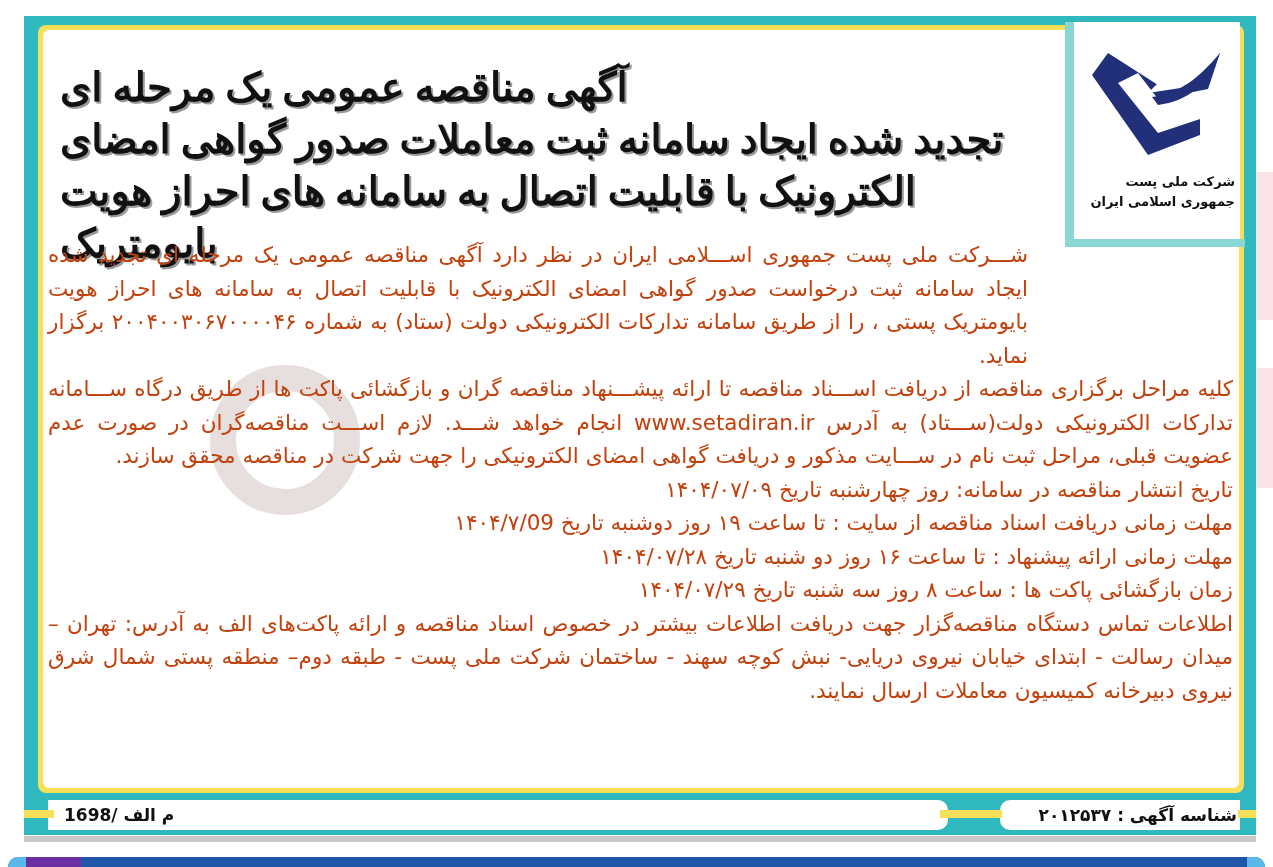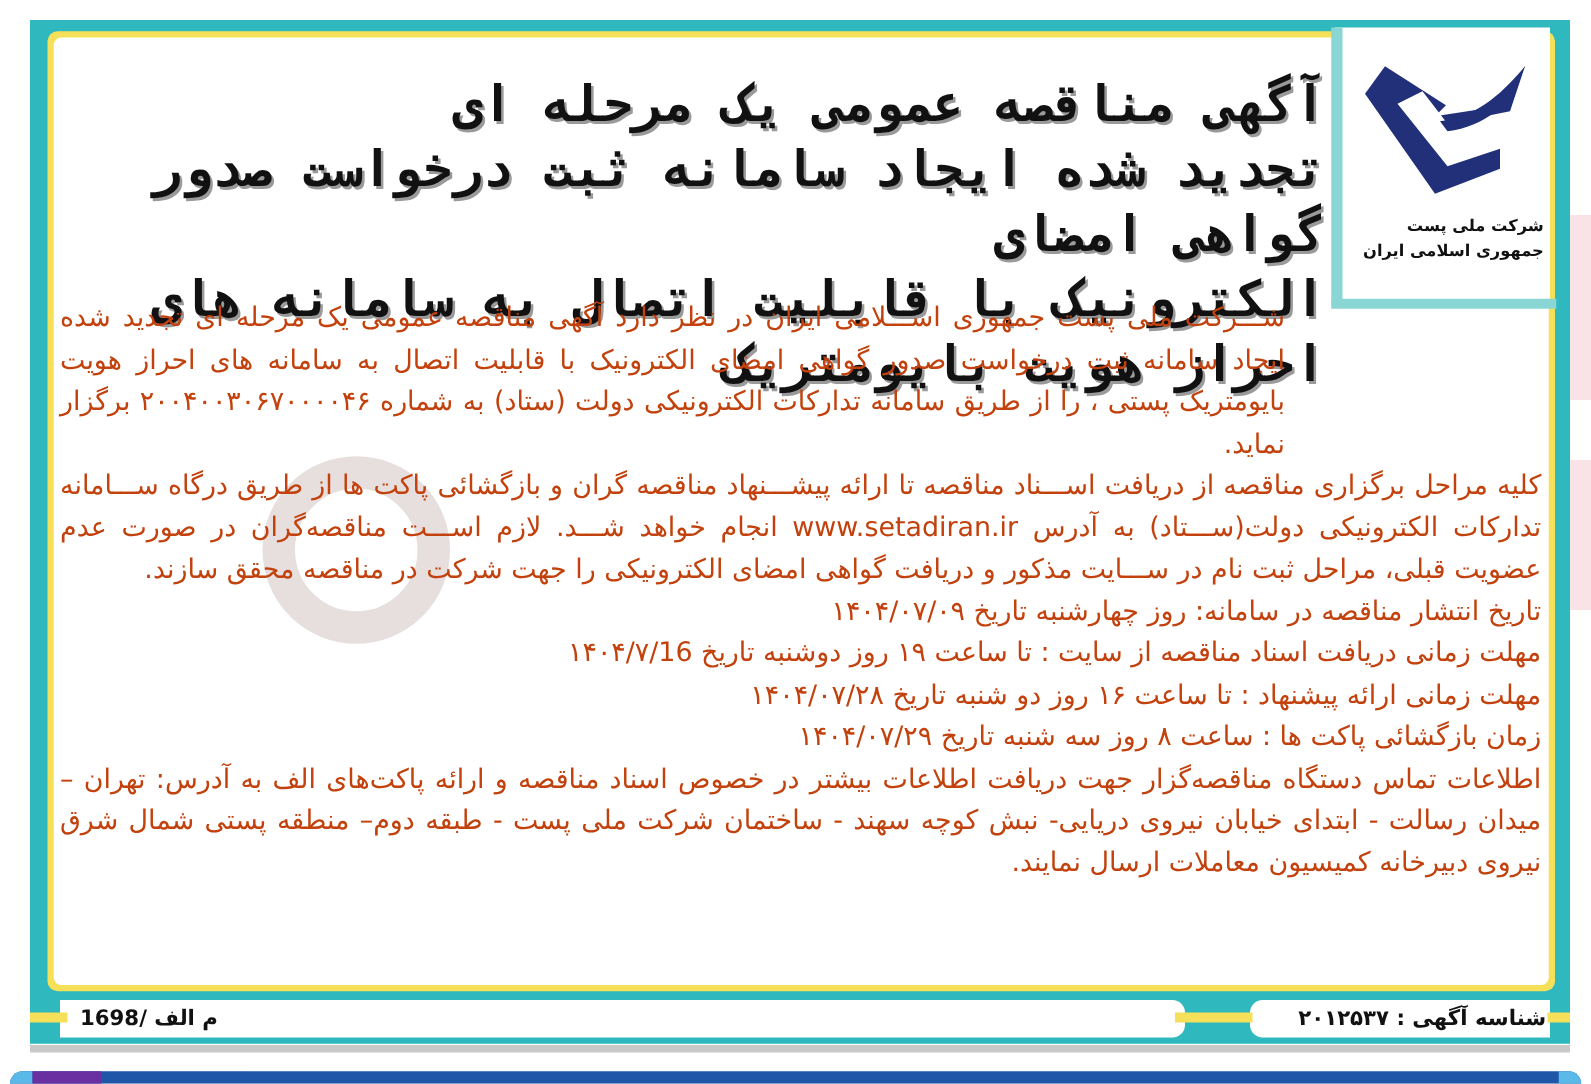--- a/index.html
+++ b/index.html
@@ -35,22 +35,22 @@
   .logo-svg { position: absolute; left: 1088px; top: 45px; width: 140px; height: 125px; }
   .logo-text {
     position: absolute; left: 1075px; top: 172px; width: 160px; text-align: right;
     direction: rtl; font-family: "DejaVu Sans", sans-serif; font-weight: bold;
     font-size: 13px; line-height: 20px; color: #111;
   }
 
   
   .title {
     position: absolute; left: 60px; top: 62px; width: 1000px;
-    direction: rtl; text-align: right;
-    font-family: Liberation Mono, monospace; font-weight: bold;
+    direction: rtl; text-align: left;
+    font-family: Liberation Serif, serif; font-weight: bold;
     font-size: 40px; line-height: 52px; color: #111;
     text-shadow: 2px 2px 0 #9a9a9a;
     letter-spacing: -0.5px;
   }
 
   
   .watermark {
     position: absolute; left: 210px; top: 345px; width: 700px; height: 190px;
     pointer-events: none;
   }
@@ -134,33 +134,33 @@
   <path d="M60 48 L112 40 L132 8 L78 30 Z" fill="#ffffff"></path>
   <path d="M132 8 C120 40 100 56 70 60 L64 52 C92 48 110 34 132 8 Z" fill="#22307a"></path>
 </svg>
 <div class="logo-text">
   <div>شرکت ملی پست</div>
   <div>جمهوری اسلامی ایران</div>
 </div>
 
 <div class="title">
   <div>آگهی مناقصه عمومی یک مرحله ای</div>
-  <div>تجدید شده ایجاد سامانه ثبت درخواست صدور گواهی امضای</div>
+  <div>تجدید شده ایجاد سامانه ثبت معاملات صدور گواهی امضای</div>
   <div>الکترونیک با قابلیت اتصال به سامانه های احراز هویت بایومتریک</div>
 </div>
 
 <div class="body-text">
   <p class="indent-first">شـــرکت ملی پست جمهوری اســـلامی ایران در نظر دارد آگهی مناقصه عمومی یک مرحله ای تجدید شده ایجاد سامانه ثبت درخواست صدور گواهی امضای الکترونیک با قابلیت اتصال به سامانه های احراز هویت بایومتریک پستی ، را از طریق سامانه تدارکات الکترونیکی دولت (ستاد) به شماره ۲۰۰۴۰۰۳۰۶۷۰۰۰۰۴۶ برگزار نماید.</p>
   <p>
     <span>کلیه مراحل برگزاری مناقصه از دریافت اســـناد مناقصه تا ارائه پیشـــنهاد مناقصه گران و بازگشائی پاکت ها از طریق درگاه ســـامانه تدارکات الکترونیکی دولت(ســـتاد) به آدرس</span>
     <span class="ltr">www.setadiran.ir</span>
     <span>انجام خواهد شـــد. لازم اســـت مناقصه‌گران در صورت عدم عضویت قبلی، مراحل ثبت نام در ســـایت مذکور و دریافت گواهی امضای الکترونیکی را جهت شرکت در مناقصه محقق سازند.</span>
   </p>
   <p>تاریخ انتشار مناقصه در سامانه: روز چهارشنبه تاریخ ۱۴۰۴/۰۷/۰۹</p>
-  <p>مهلت زمانی دریافت اسناد مناقصه از سایت : تا ساعت ۱۹ روز دوشنبه تاریخ ۱۴۰۴/۷/16</p>
+  <p>مهلت زمانی دریافت اسناد مناقصه از سایت : تا ساعت ۱۹ روز دوشنبه تاریخ ۱۴۰۴/۷/09</p>
   <p>مهلت زمانی ارائه پیشنهاد : تا ساعت ۱۶ روز دو شنبه تاریخ ۱۴۰۴/۰۷/۲۸</p>
   <p>زمان بازگشائی پاکت ها : ساعت ۸ روز سه شنبه تاریخ ۱۴۰۴/۰۷/۲۹</p>
   <p>اطلاعات تماس دستگاه مناقصه‌گزار جهت دریافت اطلاعات بیشتر در خصوص اسناد مناقصه و ارائه پاکت‌های الف به آدرس: تهران – میدان رسالت - ابتدای خیابان نیروی دریایی- نبش کوچه سهند - ساختمان شرکت ملی پست - طبقه دوم– منطقه پستی شمال شرق نیروی دبیرخانه کمیسیون معاملات ارسال نمایند.</p>
 </div>
 
 <div class="footer-strip"></div>
 <div class="footer-gray"></div>
 <div class="footer-left-pill"></div>
 <div class="footer-right-pill"></div>
 <div class="footer-yellow-l"></div>

